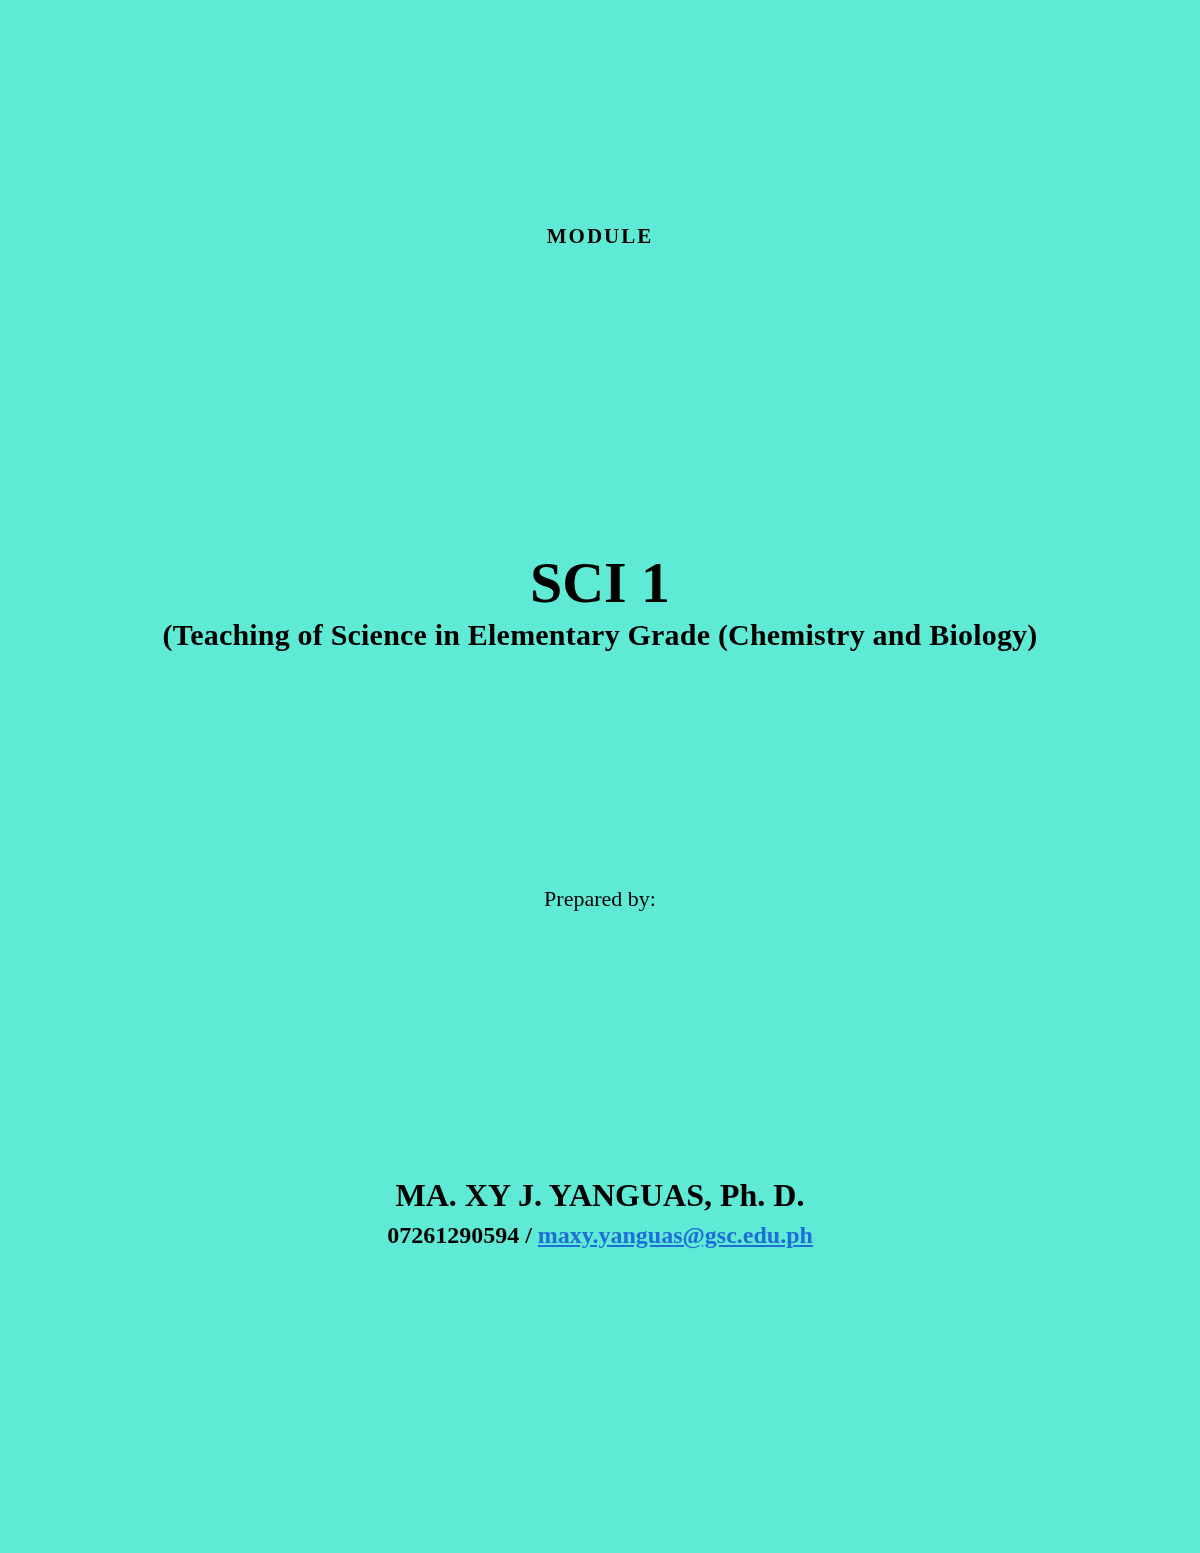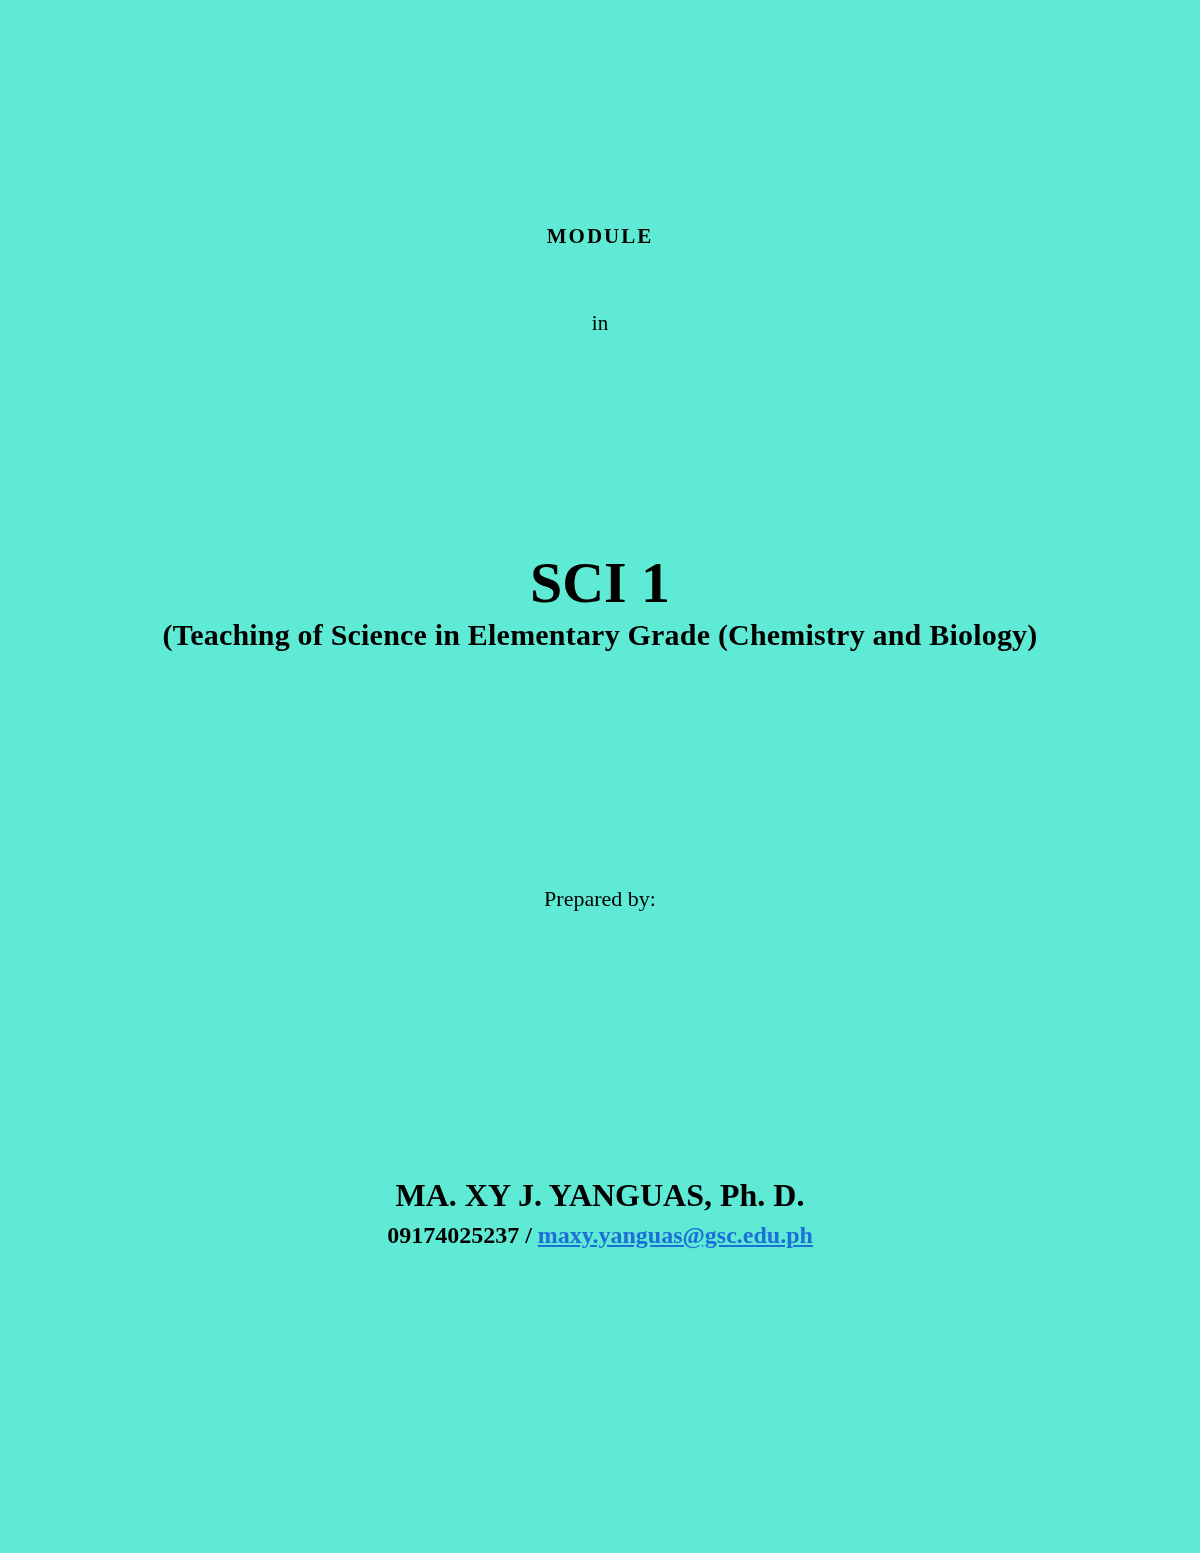--- a/index.html
+++ b/index.html
@@ -65,27 +65,26 @@
     margin-top: 8px;
   }
 </style>
 </head>
 <body>
 
 <div class="page">
 
   <div class="line module-heading">MODULE</div>
 
-  <div class="line preposition">in</div>
 
   <div class="line course-code">SCI 1</div>
 
   <div class="line prepared-by">Prepared by:</div>
 
   <div class="line course-title">(Teaching of Science in Elementary Grade (Chemistry and Biology)</div>
 
   <div class="line author-name">MA. XY J. YANGUAS, Ph. D.</div>
 
   <div class="line contact-line">
-    <span>09174025237 / </span><a class="email-link">maxy.yanguas@gsc.edu.ph</a>
+    <span>07261290594 / </span><a class="email-link">maxy.yanguas@gsc.edu.ph</a>
   </div>
 
 </div>
 
 </body></html>

